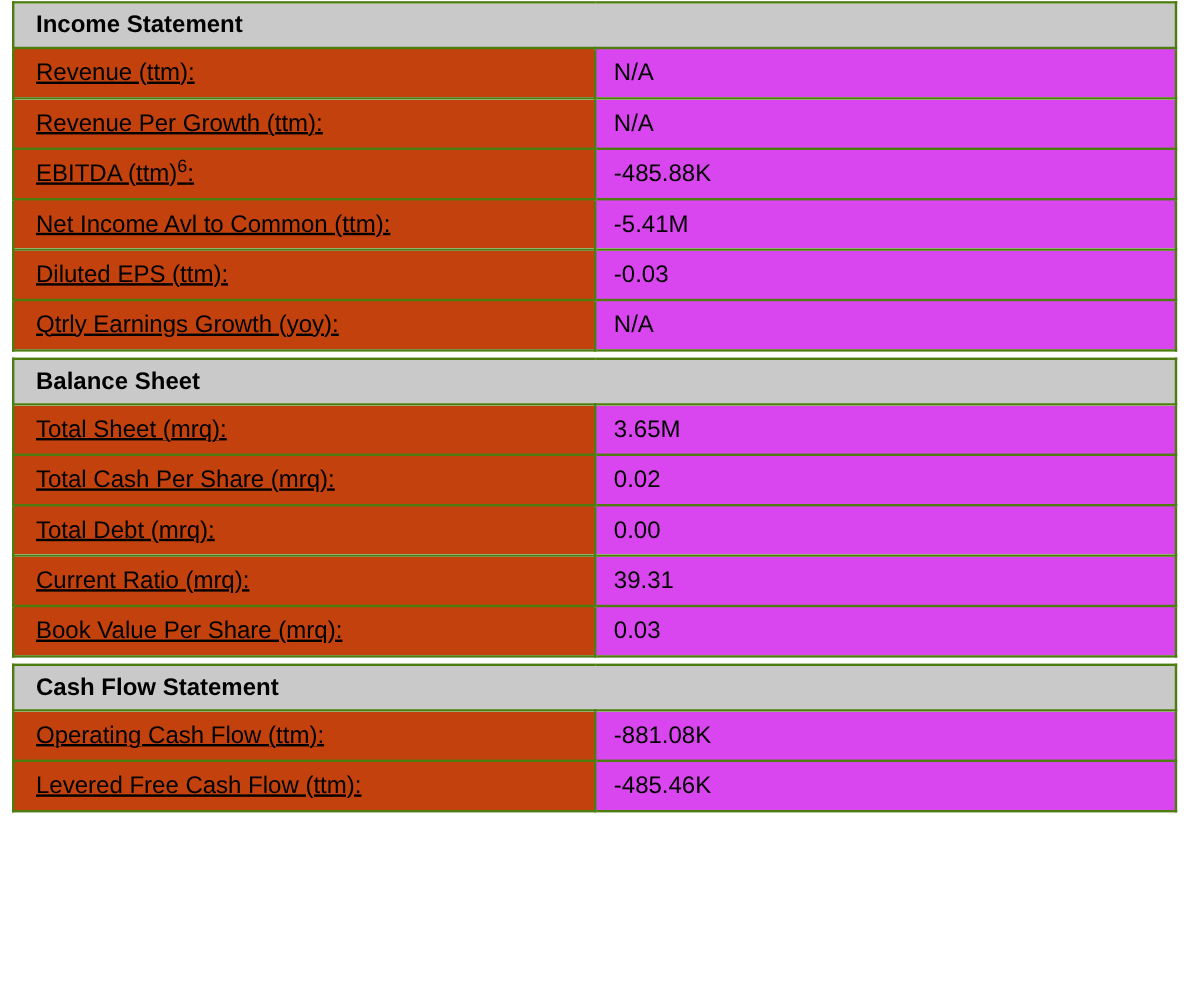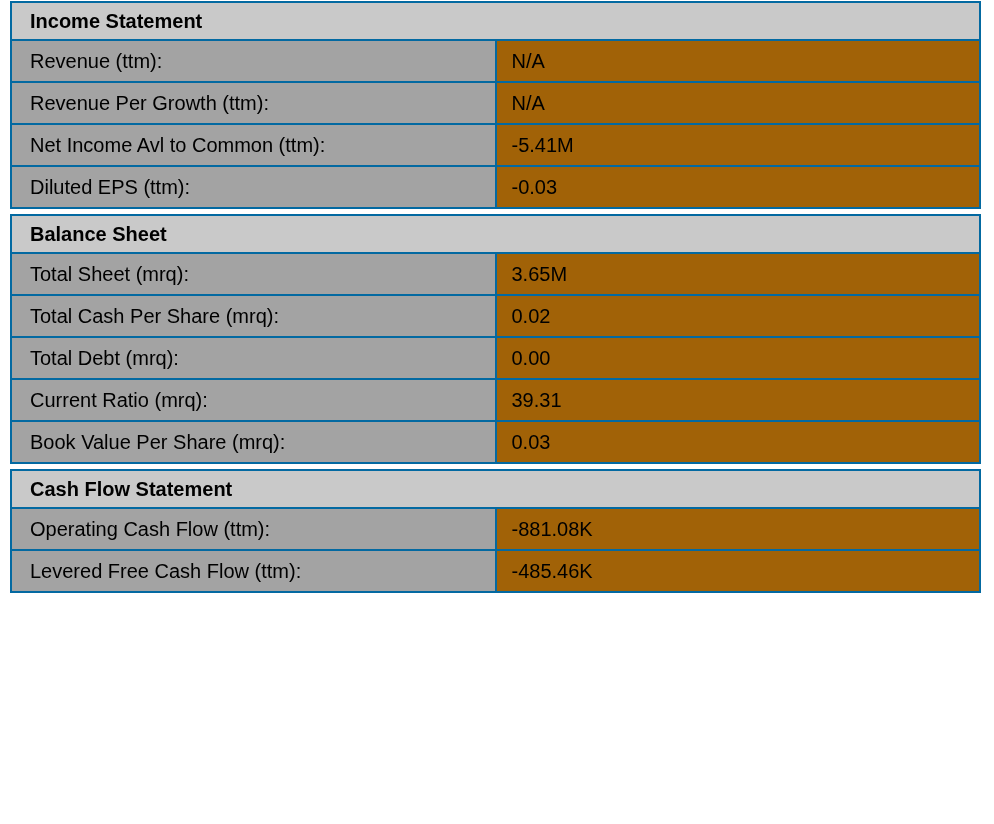--- a/index.html
+++ b/index.html
@@ -15,40 +15,41 @@
     margin: 1px 0 0 10px;
     width: 971px;
   }
   table.section {
     border-collapse: collapse;
     width: 971px;
     table-layout: fixed;
     margin-bottom: 5px;
   }
   table.section td {
-    border: 2px solid #0369a1;
+    border: 2px solid #4d7c0f;
     font-size: 20px;
     vertical-align: middle;
     overflow: hidden;
     white-space: nowrap;
   }
   td.section-header {
     background: #c9c9c9;
     font-weight: bold;
     height: 36px;
     padding: 0 0 0 18px;
   }
   td.metric-label {
-    background: #a3a3a3;
+    background: #c2410c;
     width: 713px;
     height: 40px;
     padding: 0 0 0 18px;
+    text-decoration: underline;
   }
   td.metric-value {
-    background: #a16207;
+    background: #d946ef;
     height: 40px;
     padding: 0 0 0 15px;
   }
   td.metric-label sup {
     font-size: 15px;
     line-height: 0;
   }
 </style>
 </head>
 <body>
@@ -62,26 +63,34 @@
     </tr>
     <tr>
       <td class="metric-label"><span>Revenue (ttm):</span><sup></sup><span></span></td>
       <td class="metric-value">N/A</td>
     </tr>
     <tr>
       <td class="metric-label"><span>Revenue Per Growth (ttm):</span><sup></sup><span></span></td>
       <td class="metric-value">N/A</td>
     </tr>
     <tr>
+      <td class="metric-label"><span>EBITDA (ttm)</span><sup>6</sup><span>:</span></td>
+      <td class="metric-value">-485.88K</td>
+    </tr>
+    <tr>
       <td class="metric-label"><span>Net Income Avl to Common (ttm):</span><sup></sup><span></span></td>
       <td class="metric-value">-5.41M</td>
     </tr>
     <tr>
       <td class="metric-label"><span>Diluted EPS (ttm):</span><sup></sup><span></span></td>
       <td class="metric-value">-0.03</td>
+    </tr>
+    <tr>
+      <td class="metric-label"><span>Qtrly Earnings Growth (yoy):</span><sup></sup><span></span></td>
+      <td class="metric-value">N/A</td>
     </tr>
   </tbody>
     </table>
 
   <table class="section">
     <tbody>
         <tr>
       <td class="section-header" colspan="2">Balance Sheet</td>
     </tr>
     <tr>

